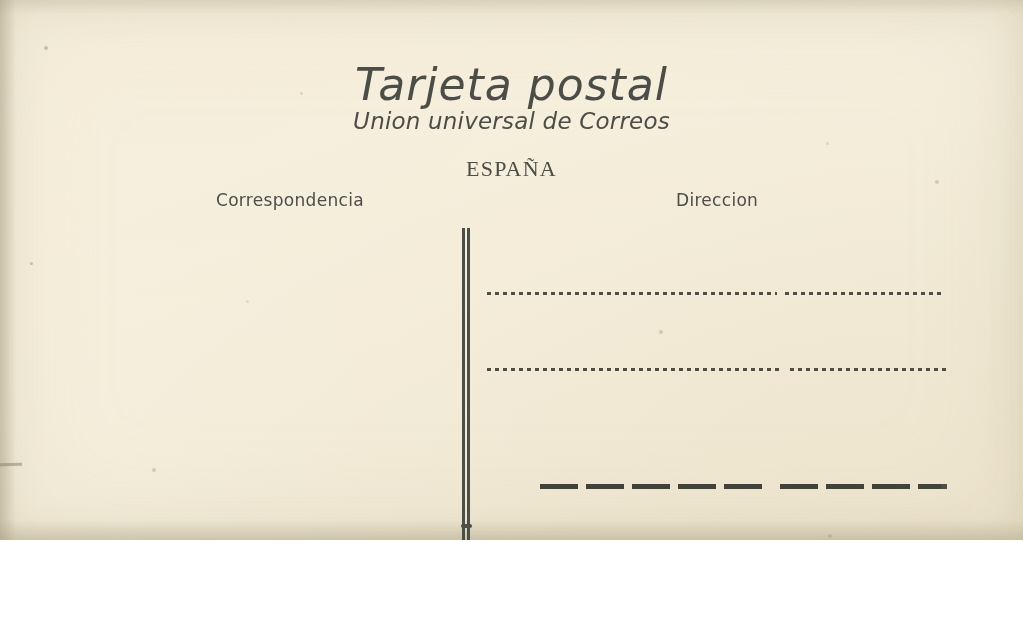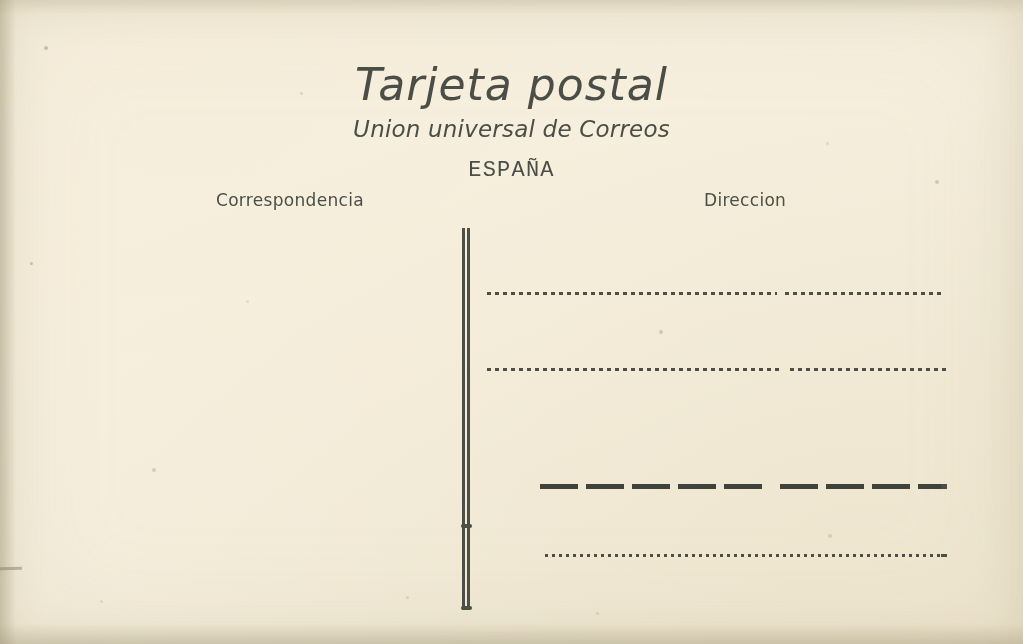--- a/index.html
+++ b/index.html
@@ -11,21 +11,21 @@
     width: 1023px;
     height: 644px;
     overflow: hidden;
     font-family: "DejaVu Sans", sans-serif;
   }
 
   
   .postcard {
     position: relative;
     width: 1023px;
-    height: 644px;
+    height: 540px;
     background:
       radial-gradient(ellipse at 18% 12%, rgba(246,238,219,0.85) 0%, rgba(246,238,219,0) 55%),
       radial-gradient(ellipse at 85% 88%, rgba(238,229,206,0.75) 0%, rgba(238,229,206,0) 60%),
       linear-gradient(160deg, #f8f2e2 0%, #f6efdd 38%, #f3ecd9 70%, #efe7d2 100%);
     overflow: hidden;
   }
 
   
   .edge-shade {
     position: absolute;
@@ -89,53 +89,52 @@
     letter-spacing: 1px;
     color: #4a4e47;
     line-height: 1.05;
     font-weight: 400;
   }
   .title-sub1 {
     font-family: "DejaVu Sans", sans-serif;
     font-style: italic;
     font-size: 23px;
     color: #4a4e47;
-    margin-top: 8px;
     letter-spacing: 0.2px;
   }
   .title-sub2 {
     font-family: "DejaVu Sans", sans-serif;
     font-style: italic;
     font-size: 21px;
     color: #4a4e47;
     margin-top: 4px;
     letter-spacing: 0.2px;
   }
   .title-country {
-    font-family: Liberation Mono, monospace;
+    font-family: Liberation Serif, serif;
     font-size: 22px;
     color: #4a4e47;
-    margin-top: 16px;
+    margin-top: 22px;
     letter-spacing: 1.2px;
     font-weight: 400;
   }
 
   
   .label-correspondencia {
     position: absolute;
     left: 216px;
     top: 190px;
     font-family: "DejaVu Sans", sans-serif;
     font-size: 17px;
     color: #4b4f48;
     letter-spacing: 0.3px;
   }
   .label-direccion {
     position: absolute;
-    left: 704px;
+    left: 676px;
     top: 190px;
     font-family: "DejaVu Sans", sans-serif;
     font-size: 17px;
     color: #4b4f48;
     letter-spacing: 0.3px;
   }
 
   
   .divider {
     position: absolute;

